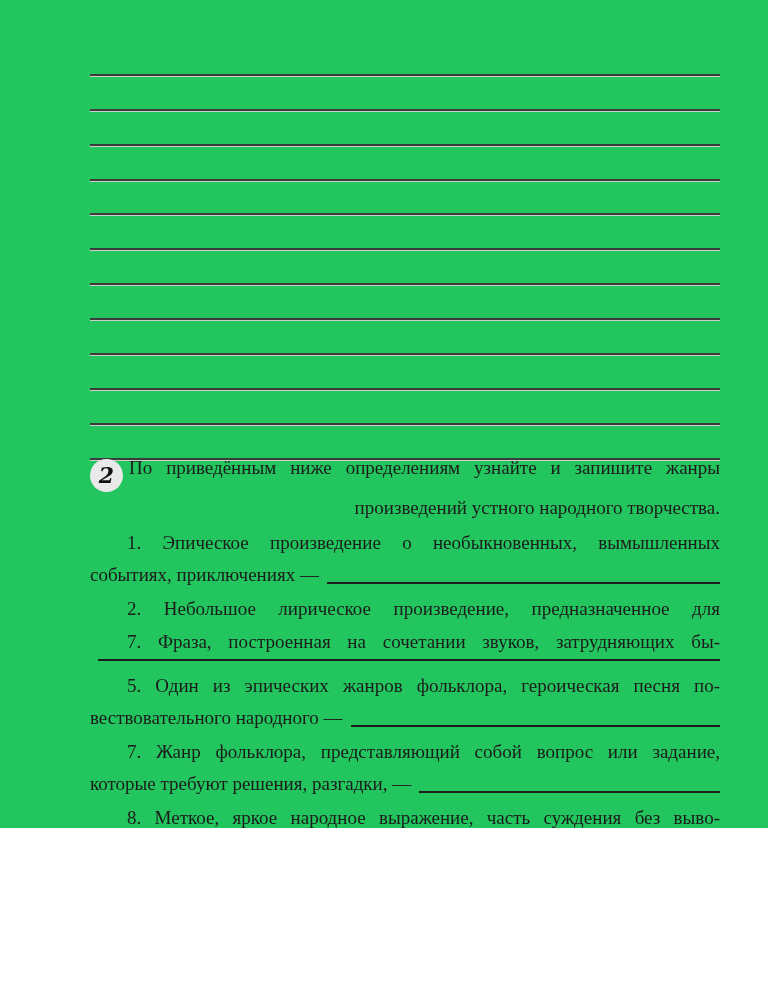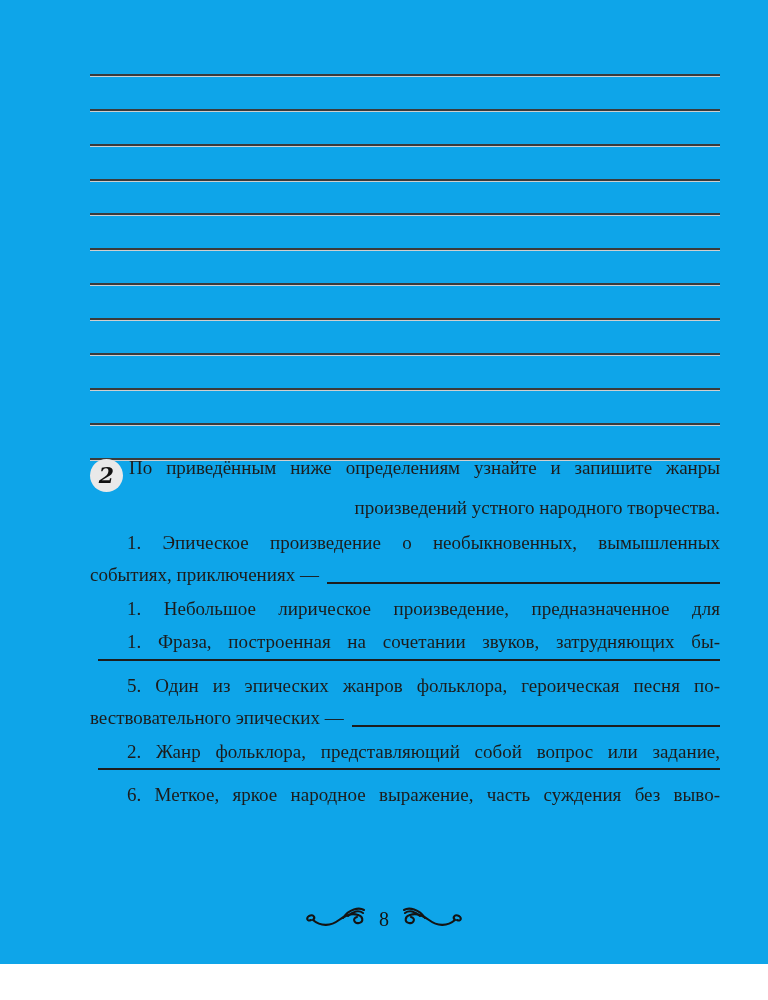--- a/index.html
+++ b/index.html
@@ -1,17 +1,17 @@
 <!DOCTYPE html>
 <html><head>
 <meta charset="utf-8">
 <style>
   html,body{margin:0;padding:0;background:#ffffff;}
   .page{
-    position:relative;width:768px;height:964px;background:#0ea5e9;
+    position:relative;width:768px;height:828px;background:#22c55e;
     font-family:"Liberation Serif","DejaVu Serif",serif;color:#1c1c1c;overflow:hidden;
   }
   
   .ruled{position:absolute;left:90px;top:41px;width:630px;}
   .rule{height:32.9px;border-bottom:2px solid #3b3b3b;box-shadow:0 1px 0 #cfcfcf;box-sizing:content-box;}
   
   .content{position:absolute;left:90px;top:452px;width:630px;font-size:19px;line-height:32.5px;}
   .jline{text-align:justify;text-align-last:justify;}
   .lline{text-align:right;}
   .task-head{margin:0 0 2px 0;}
@@ -62,47 +62,48 @@
 
     <div class="item">
       <div class="jline">1. Эпическое произведение о необыкновенных, вымышленных</div>
       <div class="fill-row">
         <span class="lead">событиях, приключениях —</span>
         <span class="ans"></span>
       </div>
     </div>
 
     <div class="item">
-      <div class="jline">1. Небольшое лирическое произведение, предназначенное для</div>
+      <div class="jline">2. Небольшое лирическое произведение, предназначенное для</div>
     </div>
 
     <div class="item">
-      <div class="jline">1. Фраза, построенная на сочетании звуков, затрудняющих бы-</div>
+      <div class="jline">7. Фраза, построенная на сочетании звуков, затрудняющих бы-</div>
       <div class="fill-row">
         <span class="ans"></span>
       </div>
     </div>
 
     <div class="item">
       <div class="jline">5. Один из эпических жанров фольклора, героическая песня по-</div>
       <div class="fill-row">
-        <span class="lead">вествовательного эпических —</span>
+        <span class="lead">вествовательного народного —</span>
         <span class="ans"></span>
       </div>
     </div>
 
     <div class="item">
-      <div class="jline">2. Жанр фольклора, представляющий собой вопрос или задание,</div>
+      <div class="jline">7. Жанр фольклора, представляющий собой вопрос или задание,</div>
       <div class="fill-row">
+        <span class="lead">которые требуют решения, разгадки, —</span>
         <span class="ans"></span>
       </div>
     </div>
 
     <div class="item">
-      <div class="jline">6. Меткое, яркое народное выражение, часть суждения без выво-</div>
+      <div class="jline">8. Меткое, яркое народное выражение, часть суждения без выво-</div>
     </div>
 
   </div>
 
   <div class="footer">
     <svg class="flourish" width="62" height="26" viewBox="0 0 62 26">
       <g fill="none" stroke="#141414" stroke-width="2.1" stroke-linecap="round">
         <path d="M6,14 C2,16 1,12 4,10 C8,8 11,11 8,14 C16,21 26,20 34,14 C42,8 48,7 53,9"></path>
         <path d="M53,9 C58,10 59,16 54,17 C49,18 47,12 52,11"></path>
         <path d="M38,12 C44,3 54,1 59,4"></path>

